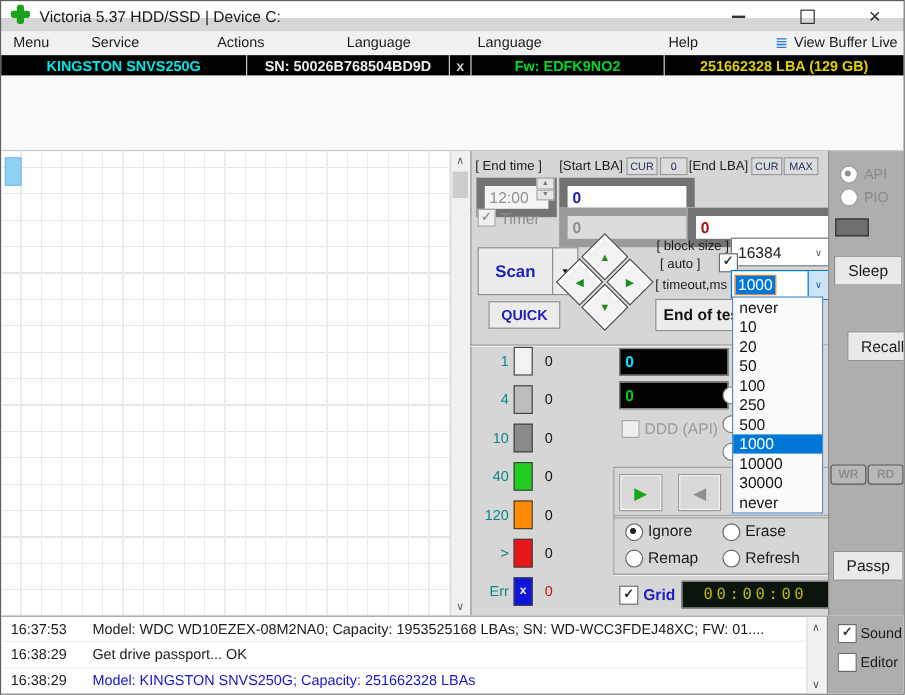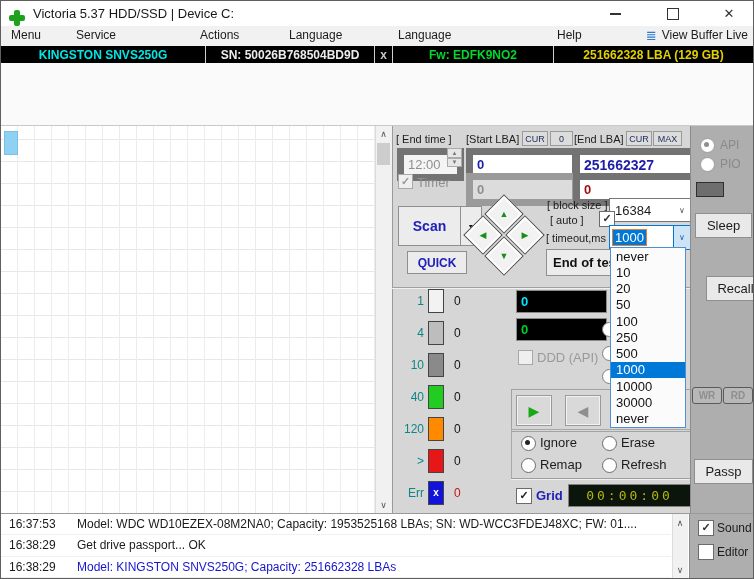--- a/index.html
+++ b/index.html
@@ -3,21 +3,21 @@
 <meta charset="utf-8">
 <style>
   html,body{margin:0;padding:0;background:#e8e8e8;}
   #win{position:relative;width:754px;height:579px;font-family:"Liberation Sans",sans-serif;
        background:#d6d6d6;overflow:hidden;border:1px solid #5f5f5f;box-sizing:border-box;}
   .abs{position:absolute;box-sizing:border-box;}
   .flex{display:flex;align-items:center;}
   .nowrap{white-space:nowrap;}
 
   
-  .titlebar{left:0;top:0;width:752px;height:25px;background:#ffffff;}
+  .titlebar{left:0;top:0;width:752px;height:14px;background:#ffffff;}
   .title-text{font-size:13px;color:#181818;}
   .cross{width:16px;height:16px;position:relative;}
   .cross::before{content:"";position:absolute;left:5px;top:0;width:6px;height:16px;background:#1ea21e;border-radius:2px;}
   .cross::after{content:"";position:absolute;left:0;top:5px;width:16px;height:6px;background:#1ea21e;border-radius:2px;}
   .wbtn{display:flex;align-items:center;justify-content:center;color:#222;}
   .min-glyph{width:11px;height:2px;background:#333;}
   .max-glyph{width:10px;height:10px;border:1px solid #333;}
   .close-glyph{font-size:13px;color:#333;}
 
   
@@ -141,21 +141,21 @@
         <span class="max-glyph"></span>
       </div>
     <div class="abs wbtn" style="left:704px;top:0;width:48px;height:25px;">
         <span class="close-glyph">✕</span>
       </div>
   </div>
 
   <div class="abs menubar">
     <span class="menu-item" style="left:10px;">Menu</span>
     <span class="menu-item" style="left:75px;">Service</span>
-    <span class="menu-item" style="left:180px;margin-left:19px;">Actions</span>
+    <span class="menu-item" style="left:180px;">Actions</span>
     <span class="menu-item" style="left:288px;">Language</span>
     <span class="menu-item" style="left:397px;">Language</span>
     <span class="menu-item" style="left:556px;">Help</span>
     <span class="vbl">
       <span class="list-icon">≣</span>
       <span>View Buffer Live</span>
     </span>
   </div>
 
   <div class="abs drivebar">
@@ -237,21 +237,20 @@
   <span class="lbl" style="left:573px;top:132px;">[End LBA]</span>
   <span class="mini" style="left:625px;top:130px;width:24px;height:13px;">CUR</span>
   <span class="mini" style="left:652px;top:130px;width:27px;height:13px;">MAX</span>
 
   <div class="inp time" style="left:396px;top:147px;width:49px;height:19px;">12:00</div>
   <div class="spin" style="left:446px;top:147px;height:19px;">
       <b>▲</b>
       <b>▼</b>
     </div>
   <div class="inp navy" style="left:465px;top:147px;width:95px;height:19px;">0</div>
-  <div class="inp navy" style="left:572px;top:147px;width:107px;height:19px;font-size:14px;">251662327</div>
 
   <span class="cb dis" style="left:397px;top:173px;">✓</span>
   <span class="lbl dis" style="left:416px;top:174px;font-size:13px;">Timer</span>
   <div class="inp gray" style="left:465px;top:172px;width:95px;height:19px;">0</div>
   <div class="inp red" style="left:572px;top:172px;width:107px;height:19px;">0</div>
 
   <div class="btn navy" style="left:397px;top:205px;width:61px;height:38px;font-size:14px;">Scan</div>
   <div class="btn" style="left:459px;top:205px;width:20px;height:38px;font-size:7px;">▼</div>
 
   <div class="dia" style="left:489px;top:199px;">

